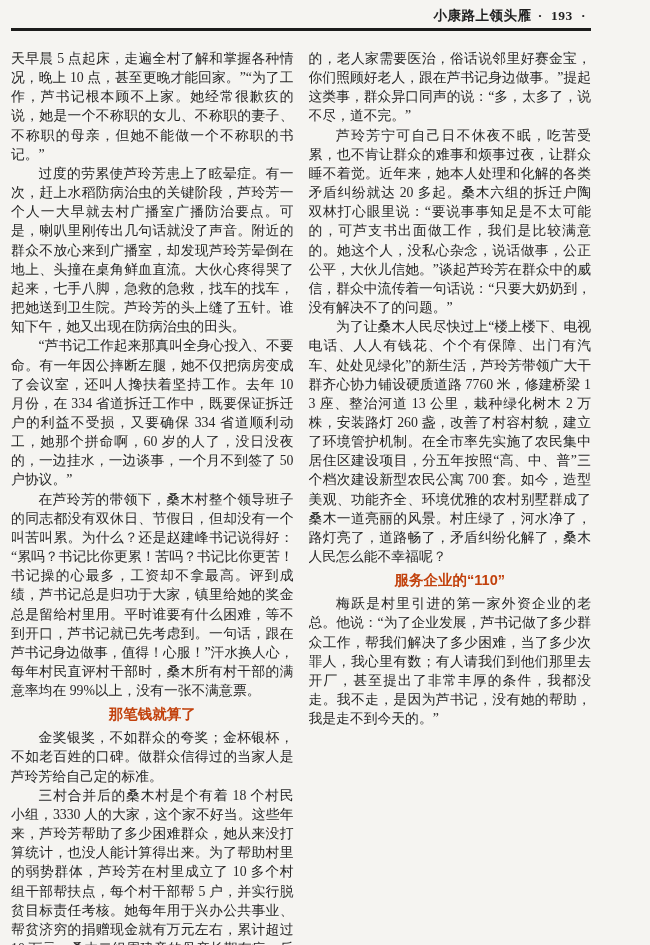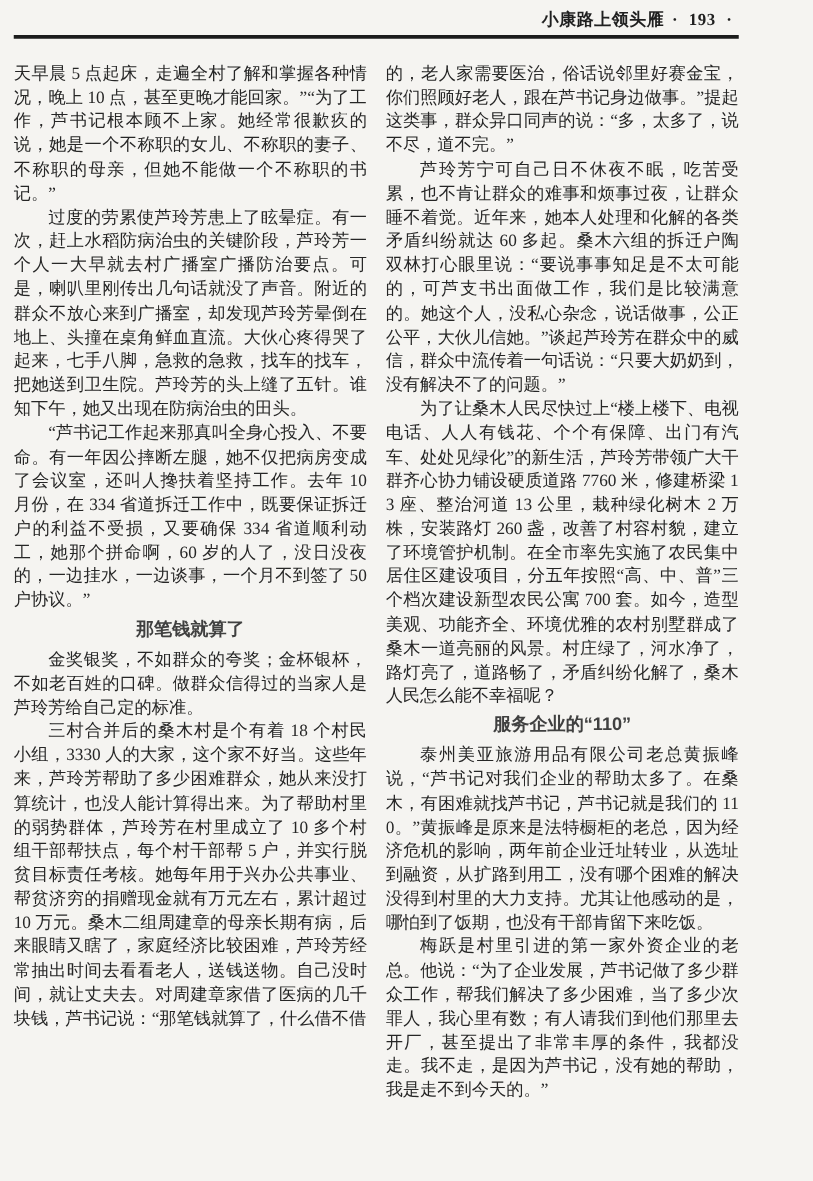--- a/index.html
+++ b/index.html
@@ -64,21 +64,21 @@
     text-indent: 0;
   }
   .column h3 {
     margin: 0;
     text-align: center;
     text-indent: 0;
     font-family: "Liberation Sans", sans-serif;
     font-weight: bold;
     font-size: 14.5px;
     line-height: 28px;
-    color: #404040;
+    color: #c2410c;
   }
 </style>
 </head>
 <body>
 
 <div class="page">
 
   <div class="running-head">
     <span>小康路上领头雁</span>
     <span class="pagenum">·</span>
@@ -86,27 +86,27 @@
     <span class="pagenum">·</span>
   </div>
 
   <div class="head-rule"></div>
 
   <main class="columns">
     <section class="column">
         <p class="no-indent">天早晨 5 点起床，走遍全村了解和掌握各种情况，晚上 10 点，甚至更晚才能回家。”“为了工作，芦书记根本顾不上家。她经常很歉疚的说，她是一个不称职的女儿、不称职的妻子、不称职的母亲，但她不能做一个不称职的书记。”</p>
         <p>过度的劳累使芦玲芳患上了眩晕症。有一次，赶上水稻防病治虫的关键阶段，芦玲芳一个人一大早就去村广播室广播防治要点。可是，喇叭里刚传出几句话就没了声音。附近的群众不放心来到广播室，却发现芦玲芳晕倒在地上、头撞在桌角鲜血直流。大伙心疼得哭了起来，七手八脚，急救的急救，找车的找车，把她送到卫生院。芦玲芳的头上缝了五针。谁知下午，她又出现在防病治虫的田头。</p>
         <p>“芦书记工作起来那真叫全身心投入、不要命。有一年因公摔断左腿，她不仅把病房变成了会议室，还叫人搀扶着坚持工作。去年 10 月份，在 334 省道拆迁工作中，既要保证拆迁户的利益不受损，又要确保 334 省道顺利动工，她那个拼命啊，60 岁的人了，没日没夜的，一边挂水，一边谈事，一个月不到签了 50 户协议。”</p>
+        <p>在芦玲芳的带领下，桑木村整个领导班子的同志都没有双休日、节假日，但却没有一个叫苦叫累。为什么？还是赵建峰书记说得好：“累吗？书记比你更累！苦吗？书记比你更苦！书记操的心最多，工资却不拿最高。评到成绩，芦书记总是归功于大家，镇里给她的奖金总是留给村里用。平时谁要有什么困难，等不到开口，芦书记就已先考虑到。一句话，跟在芦书记身边做事，值得！心服！”汗水换人心，每年村民直评村干部时，桑木所有村干部的满意率均在 99%以上，没有一张不满意票。</p>
         <h3>那笔钱就算了</h3>
         <p>金奖银奖，不如群众的夸奖；金杯银杯，不如老百姓的口碑。做群众信得过的当家人是芦玲芳给自己定的标准。</p>
         <p>三村合并后的桑木村是个有着 18 个村民小组，3330 人的大家，这个家不好当。这些年来，芦玲芳帮助了多少困难群众，她从来没打算统计，也没人能计算得出来。为了帮助村里的弱势群体，芦玲芳在村里成立了 10 多个村组干部帮扶点，每个村干部帮 5 户，并实行脱贫目标责任考核。她每年用于兴办公共事业、帮贫济穷的捐赠现金就有万元左右，累计超过 10 万元。桑木二组周建章的母亲长期有病，后来眼睛又瞎了，家庭经济比较困难，芦玲芳经常抽出时间去看看老人，送钱送物。自己没时间，就让丈夫去。对周建章家借了医病的几千块钱，芦书记说：“那笔钱就算了，什么借不借</p>
       </section>
     <section class="column">
         <p class="no-indent">的，老人家需要医治，俗话说邻里好赛金宝，你们照顾好老人，跟在芦书记身边做事。”提起这类事，群众异口同声的说：“多，太多了，说不尽，道不完。”</p>
-        <p>芦玲芳宁可自己日不休夜不眠，吃苦受累，也不肯让群众的难事和烦事过夜，让群众睡不着觉。近年来，她本人处理和化解的各类矛盾纠纷就达 60 多起。桑木六组的拆迁户陶双林打心眼里说：“要说事事知足是不太可能的，可芦支书出面做工作，我们是比较满意的。她这个人，没私心杂念，说话做事，公正公平，大伙儿信她。”谈起芦玲芳在群众中的威信，群众中流传着一句话说：“只要大奶奶到，没有解决不了的问题。”</p>
+        <p>芦玲芳宁可自己日不休夜不眠，吃苦受累，也不肯让群众的难事和烦事过夜，让群众睡不着觉。近年来，她本人处理和化解的各类矛盾纠纷就达 20 多起。桑木六组的拆迁户陶双林打心眼里说：“要说事事知足是不太可能的，可芦支书出面做工作，我们是比较满意的。她这个人，没私心杂念，说话做事，公正公平，大伙儿信她。”谈起芦玲芳在群众中的威信，群众中流传着一句话说：“只要大奶奶到，没有解决不了的问题。”</p>
         <p>为了让桑木人民尽快过上“楼上楼下、电视电话、人人有钱花、个个有保障、出门有汽车、处处见绿化”的新生活，芦玲芳带领广大干群齐心协力铺设硬质道路 7760 米，修建桥梁 13 座、整治河道 13 公里，栽种绿化树木 2 万株，安装路灯 260 盏，改善了村容村貌，建立了环境管护机制。在全市率先实施了农民集中居住区建设项目，分五年按照“高、中、普”三个档次建设新型农民公寓 700 套。如今，造型美观、功能齐全、环境优雅的农村别墅群成了桑木一道亮丽的风景。村庄绿了，河水净了，路灯亮了，道路畅了，矛盾纠纷化解了，桑木人民怎么能不幸福呢？</p>
         <h3>服务企业的“110”</h3>
-        <p>泰州美亚旅游用品有限公司老总黄振峰说，“芦书记对我们企业的帮助太多了。在桑木，有困难就找芦书记，芦书记就是我们的 110。”黄振峰是原来是法特橱柜的老总，因为经济危机的影响，两年前企业迁址转业，从选址到融资，从扩路到用工，没有哪个困难的解决没得到村里的大力支持。尤其让他感动的是，哪怕到了饭期，也没有干部肯留下来吃饭。</p>
         <p>梅跃是村里引进的第一家外资企业的老总。他说：“为了企业发展，芦书记做了多少群众工作，帮我们解决了多少困难，当了多少次罪人，我心里有数；有人请我们到他们那里去开厂，甚至提出了非常丰厚的条件，我都没走。我不走，是因为芦书记，没有她的帮助，我是走不到今天的。”</p>
       </section>
   </main>
 
 </div>
 
 </body></html>

